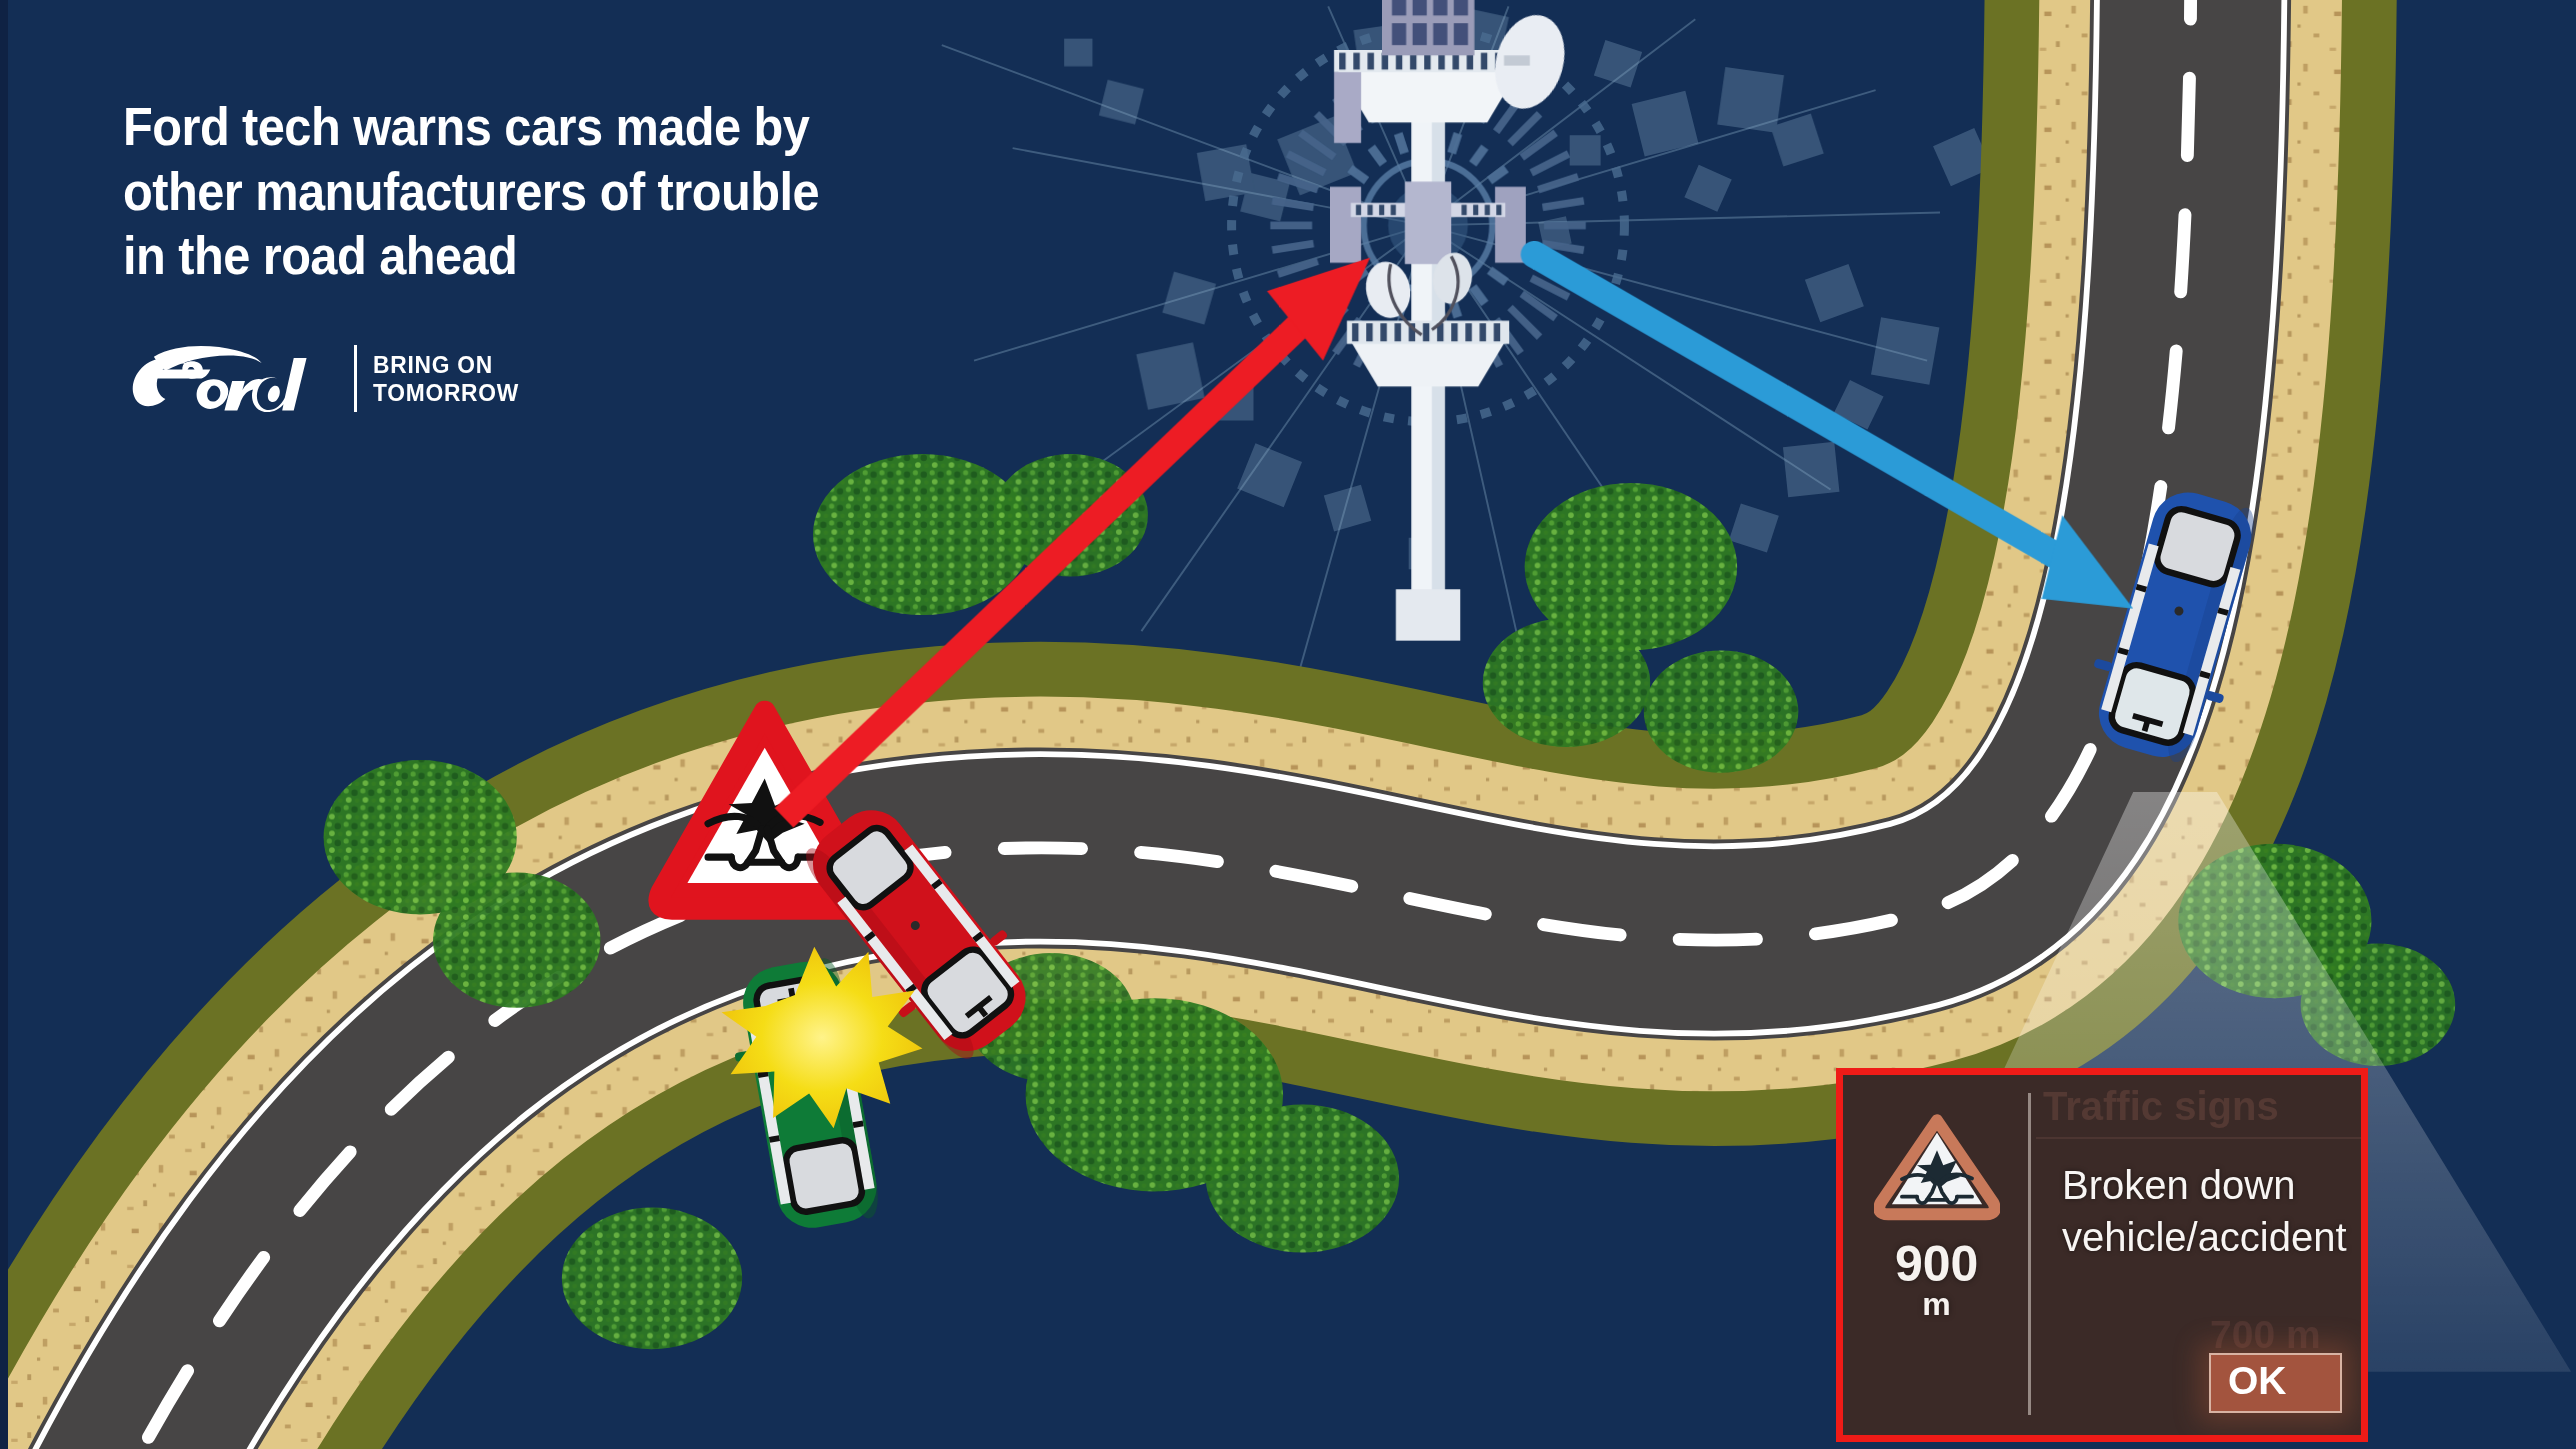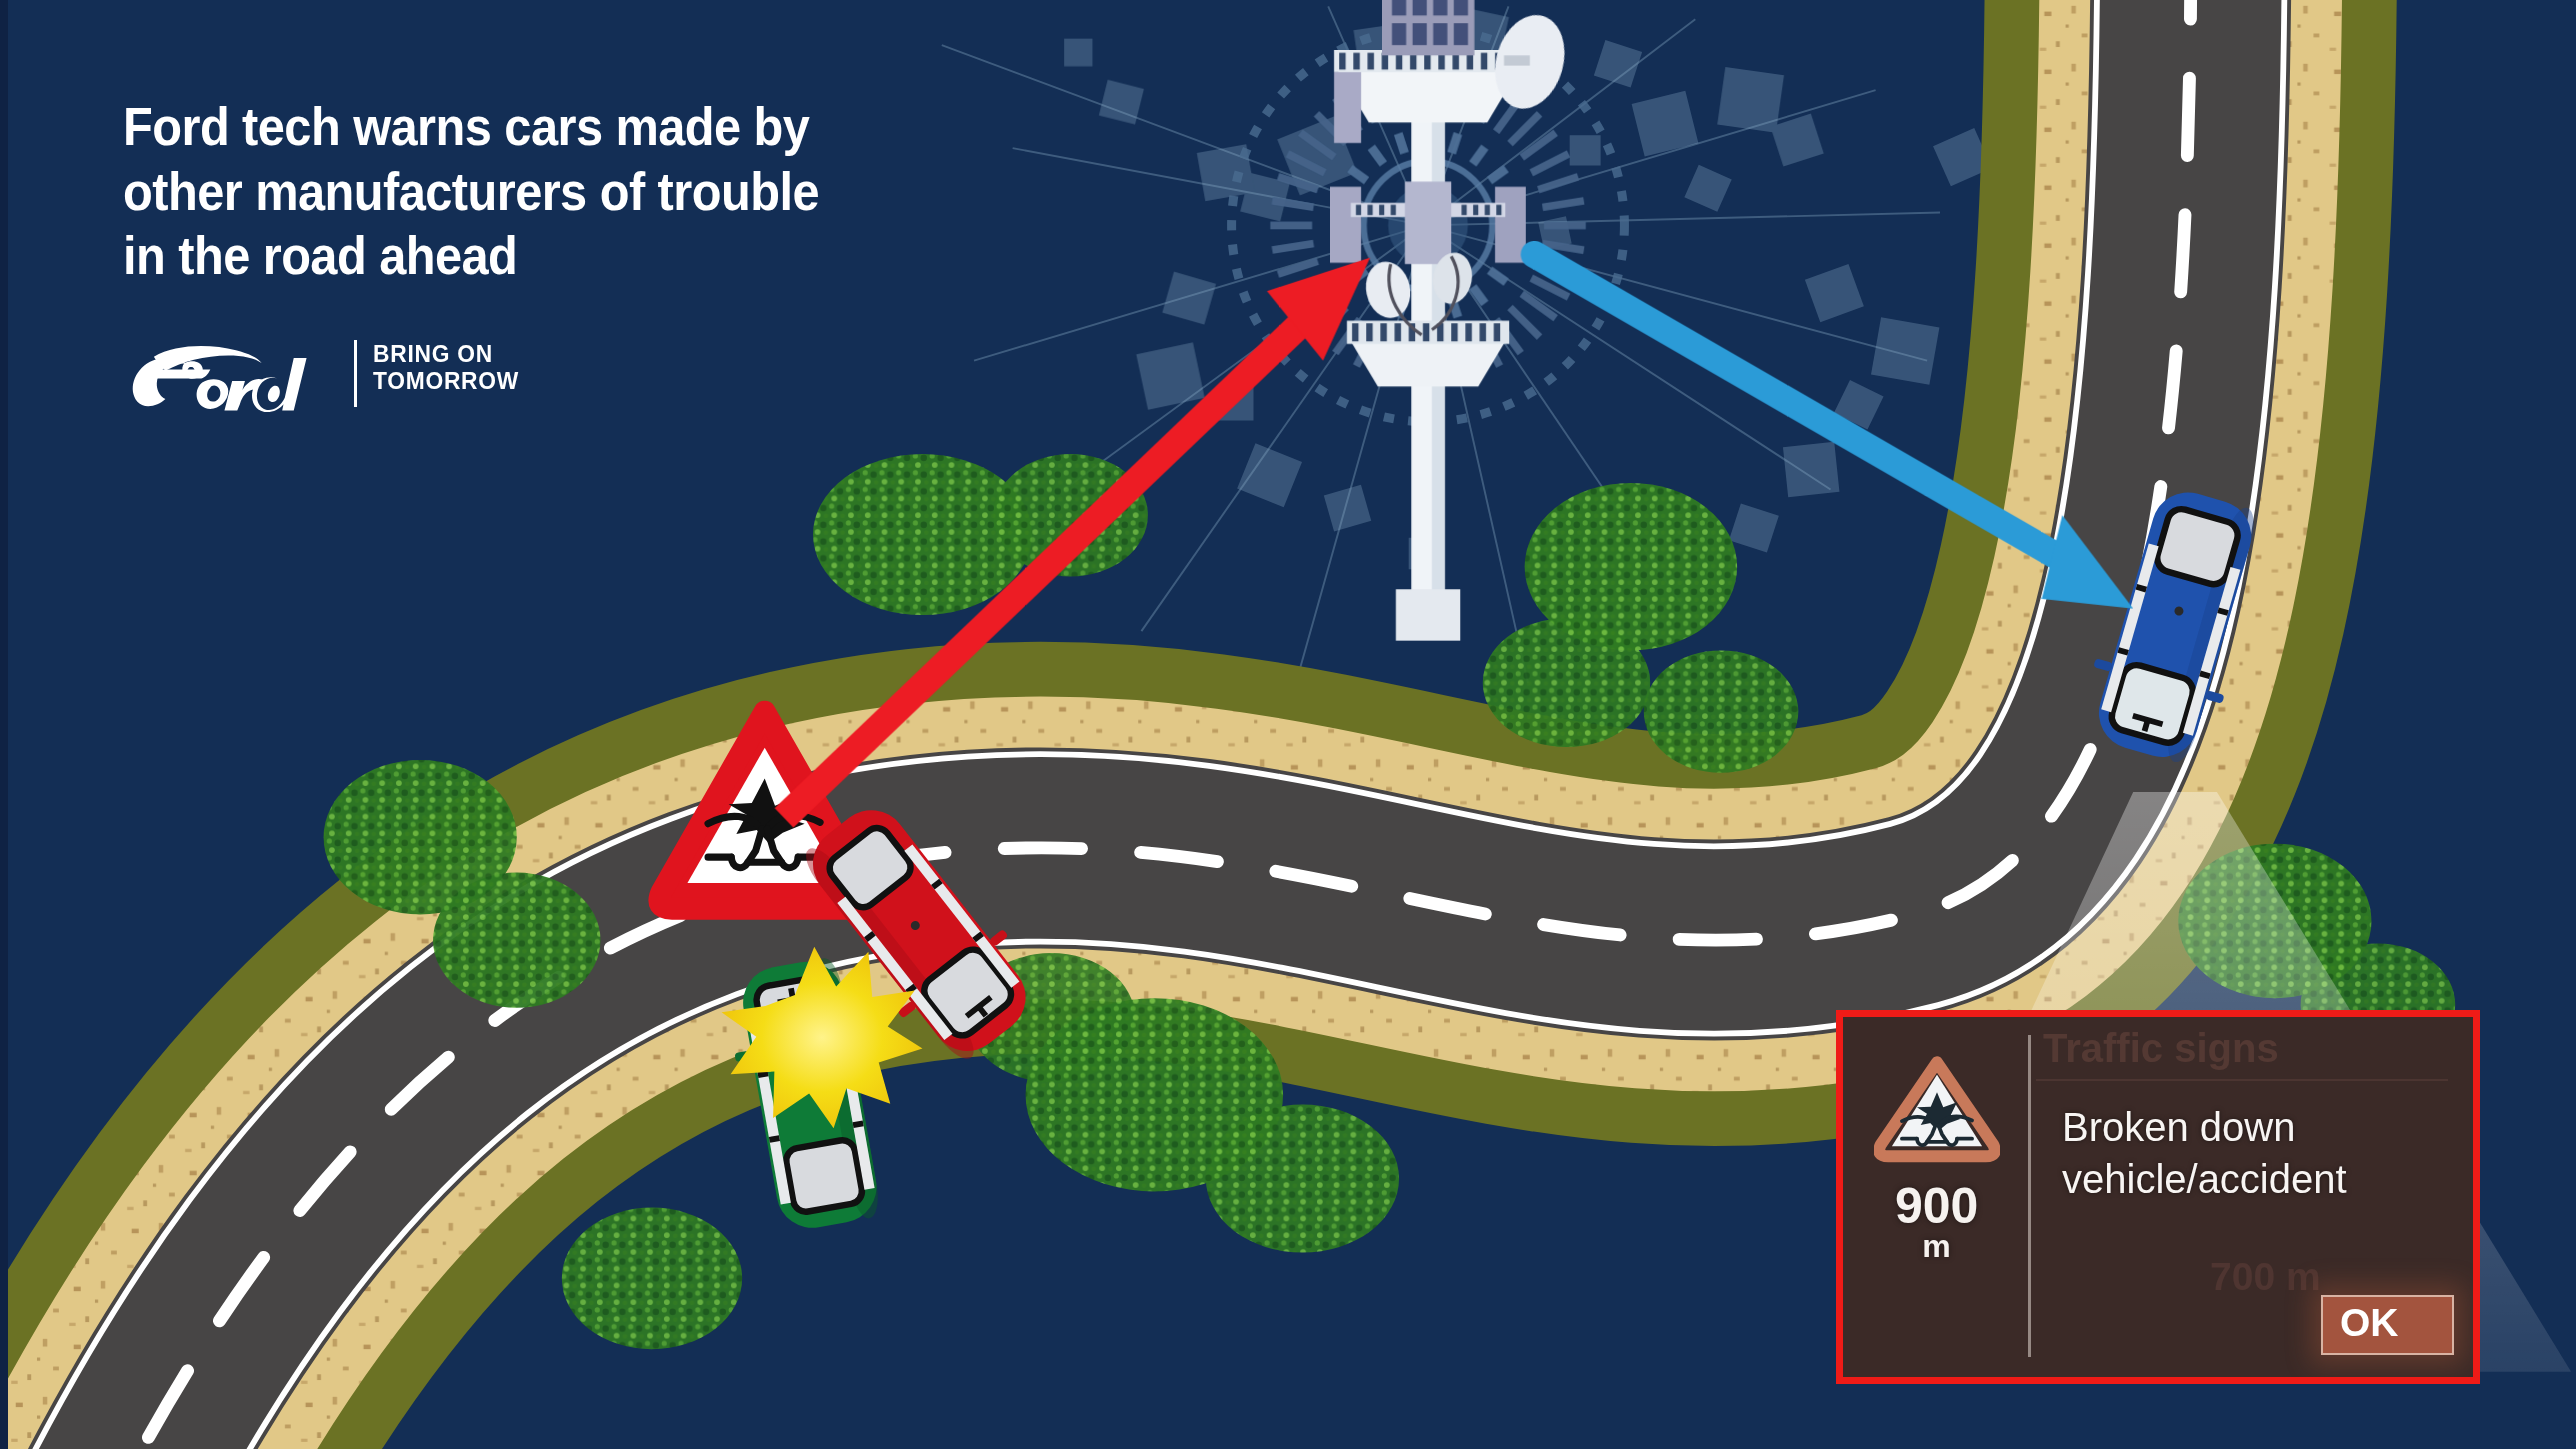--- a/index.html
+++ b/index.html
@@ -35,21 +35,21 @@
     white-space: pre-line;
     z-index: 40;
   }
 
   
   .logo-lockup {
     position: absolute;
     left: 117px;
     top: 340px;
     display: flex;
-    align-items: flex-start;
+    align-items: center;
     gap: 16px;
     z-index: 40;
   }
   .ford-oval-wordmark { width: 213px; height: 77px; display:block; }
   .logo-divider {
     width: 2.6px; height: 67px;
     background: #ffffff;
   }
   .logo-tagline {
     color: #ffffff;
@@ -60,22 +60,22 @@
     letter-spacing: 0.8px;
     white-space: pre-line;
     transform: scaleX(0.93);
     transform-origin: left center;
   }
 
   
   .dash-panel {
     position: absolute;
     left: 1828px;
-    top: 1010px;
-    width: 644px;
+    top: 1068px;
+    width: 532px;
     height: 374px;
     background: #3b2a27;
     border: 7px solid #ef1b17;
     box-sizing: border-box;
     z-index: 60;
     overflow: hidden;
   }
   .dash-ghost-title {
     position: absolute;
     left: 200px;

